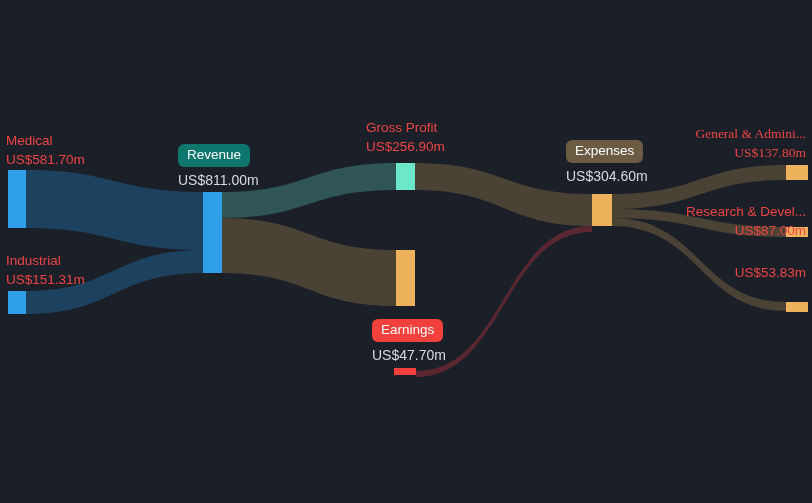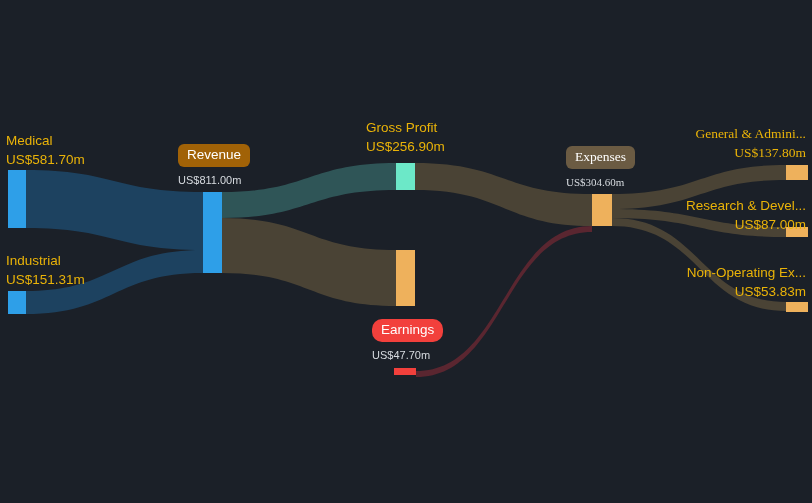--- a/index.html
+++ b/index.html
@@ -17,47 +17,47 @@
   }
   #sankey-svg {
     position: absolute;
     left: 0;
     top: 0;
     width: 812px;
     height: 503px;
   }
   .lbl {
     position: absolute;
-    color: #eab308;
+    color: #ef4444;
     font-size: 13.5px;
     line-height: 19px;
     white-space: nowrap;
     pointer-events: none;
   }
   .lbl .name { display: block; }
   .lbl .val  { display: block; }
   .lbl.right { text-align: right; }
   .badge-wrap { position: absolute; }
   .badge {
     display: inline-block;
     padding: 3px 9px 4px 9px;
     border-radius: 6px;
     font-size: 13.5px;
     line-height: 16px;
     color: #ffffff;
     white-space: nowrap;
   }
-  .badge.blue   { background: #a16207; }
+  .badge.blue   { background: #0f766e; }
   .badge.brown  { background: #6b5b43; }
-  .badge.red    { background: #f2403c; border-radius: 10px; }
+  .badge.red    { background: #f2403c; }
   .badge-val {
     display: block;
     margin-top: 4px;
     color: #d7dbe0;
-    font-size: 11px;
+    font-size: 14px;
     line-height: 18px;
     white-space: nowrap;
   }
   .badge-wrap.center { text-align: left; }
 </style>
 </head>
 <body>
 
 <div id="canvas">
 
@@ -139,38 +139,37 @@
     <span class="badge blue">Revenue</span>
     <span class="badge-val">US$811.00m</span>
   </div>
 
   <div class="lbl" style="left:366px; top:118px;">
     <span class="name">Gross Profit</span>
     <span class="val">US$256.90m</span>
   </div>
 
 
-  <div class="badge-wrap center" style="left:566px; top:146px;font-family:Liberation Serif, serif;">
+  <div class="badge-wrap center" style="left:566px; top:140px;">
     <span class="badge brown">Expenses</span>
     <span class="badge-val">US$304.60m</span>
   </div>
 
   <div class="badge-wrap center" style="left:372px; top:319px;">
     <span class="badge red">Earnings</span>
     <span class="badge-val">US$47.70m</span>
   </div>
 
   <div class="lbl right" style="left:608px; top:124px; width:198px;font-family:Liberation Serif, serif;">
     <span class="name">General &amp; Admini...</span>
     <span class="val">US$137.80m</span>
   </div>
 
-  <div class="lbl right" style="left:608px; top:196px; width:198px;">
+  <div class="lbl right" style="left:608px; top:202px; width:198px;">
     <span class="name">Research &amp; Devel...</span>
     <span class="val">US$87.00m</span>
   </div>
 
   <div class="lbl right" style="left:608px; top:263px; width:198px;">
-    <span class="name">Non-Operating Ex...</span>
     <span class="val">US$53.83m</span>
   </div>
 
 </div>
 
 </body></html>

